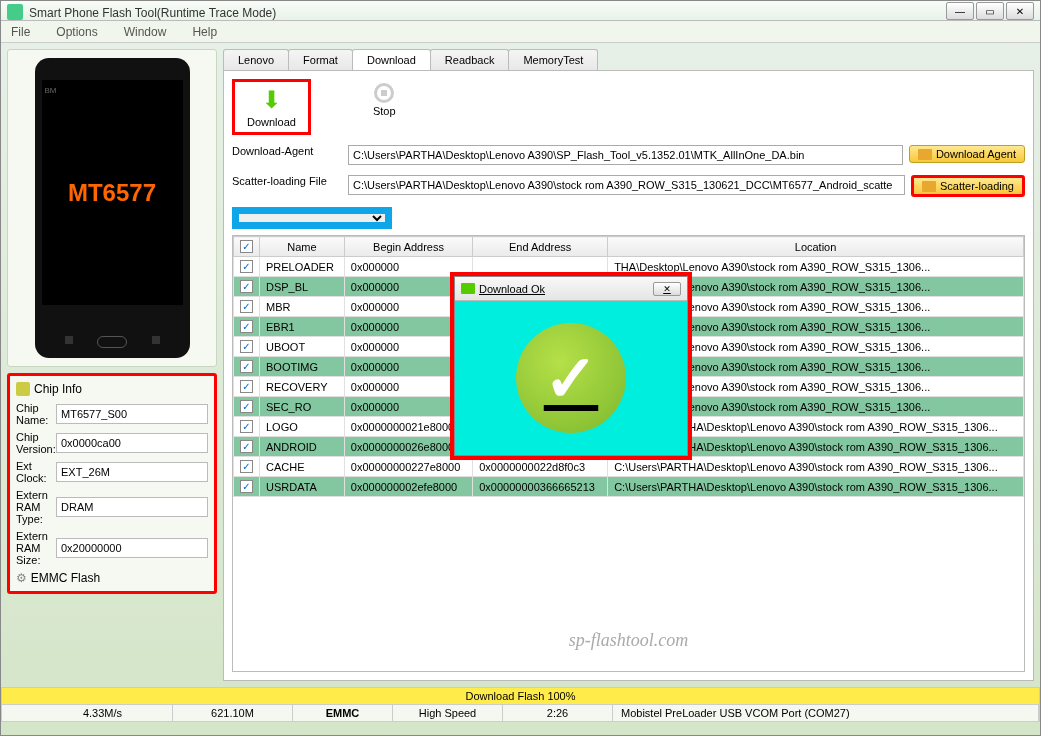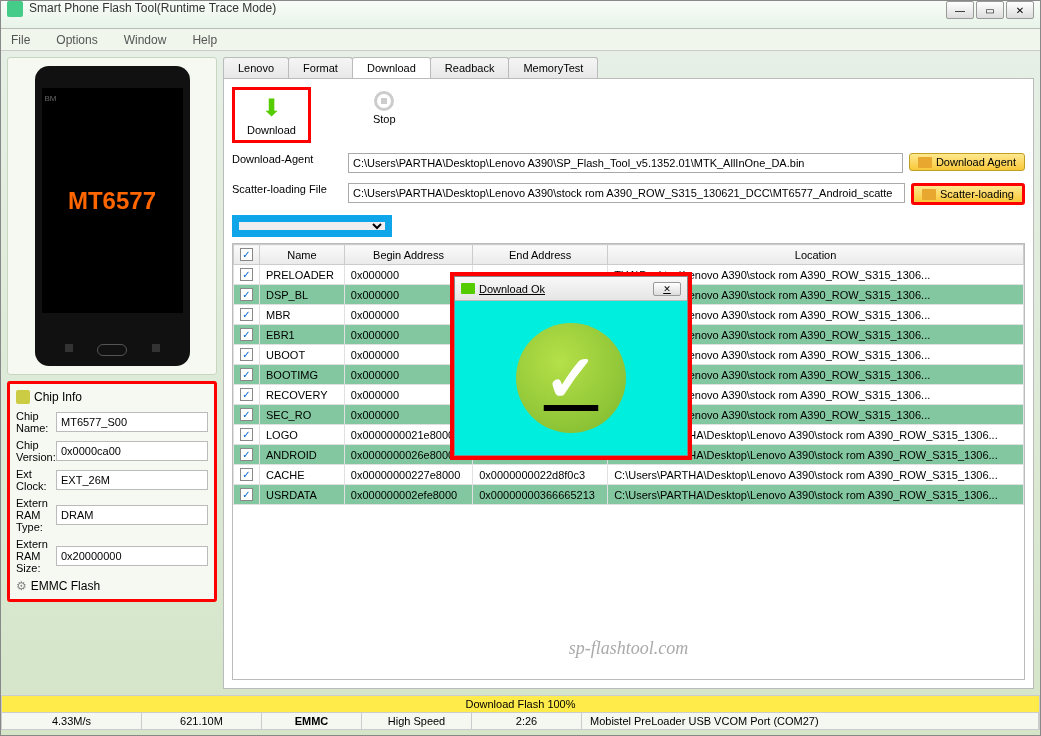--- a/index.html
+++ b/index.html
@@ -1,18 +1,18 @@
 <!DOCTYPE html>
 <html><head>
 <meta charset="utf-8">
 <style>
 * { box-sizing: border-box; margin: 0; padding: 0; }
 body { font-family: "Segoe UI", Tahoma, sans-serif; font-size: 11px; background: #d4e5c8; width: 1041px; height: 736px; overflow: hidden; }
 .window { width: 1041px; height: 736px; background: linear-gradient(#e8f0e8, #d4e5c8); border: 1px solid #888; position: relative; }
-.titlebar { height: 28px; background: linear-gradient(#f8fcf8, #e8f3e8); border-bottom: 1px solid #bbb; display: flex; align-items: flex-start; padding: 0 6px; }
+.titlebar { height: 20px; background: linear-gradient(#f8fcf8, #e8f3e8); border-bottom: 1px solid #bbb; display: flex; align-items: flex-end; padding: 0 6px; }
 .titlebar-icon { width: 16px; height: 16px; background: #4c8; border-radius: 2px; margin-right: 6px; }
 .title-text { font-size: 12px; color: #333; flex: 1; }
 .window-controls { display: flex; gap: 2px; }
 .win-btn { width: 28px; height: 18px; border: 1px solid #999; background: linear-gradient(#fff, #ddd); border-radius: 2px; display: flex; align-items: center; justify-content: center; font-size: 10px; cursor: pointer; }
 .menubar { height: 22px; background: #f0f6ec; border-bottom: 1px solid #ccc; display: flex; align-items: center; padding: 0 4px; gap: 14px; font-size: 12px; color: #555; }
 .menu-item { padding: 2px 6px; cursor: pointer; }
 .content { display: flex; height: calc(100% - 90px); padding: 6px; gap: 6px; }
 .left-panel { width: 210px; display: flex; flex-direction: column; gap: 6px; }
 .phone-box { background: #f5f9f2; border: 1px solid #c8d8c0; border-radius: 3px; padding: 8px; display: flex; justify-content: center; }
 .phone { width: 155px; height: 300px; background: #111; border-radius: 14px; padding: 22px 7px 40px; position: relative; }
@@ -60,21 +60,21 @@
 .chk { width: 13px; height: 13px; border: 1px solid #888; background: #fff; display: inline-flex; align-items: center; justify-content: center; font-size: 10px; color: #06c; }
 .watermark { position: absolute; bottom: 20px; left: 50%; transform: translateX(-50%); font-size: 18px; color: #aaa; font-family: Georgia, serif; font-style: italic; }
 .dialog { position: absolute; top: 275px; left: 453px; width: 234px; height: 180px; background: #0ed; border: 1px solid #888; box-shadow: 0 0 0 4px red; text-decoration: underline; }
 .dialog-title { height: 24px; background: linear-gradient(#f8f8f8,#e5e5e5); border-bottom: 1px solid #bbb; display: flex; align-items: center; padding: 0 6px; font-size: 11px; gap: 4px; }
 .dialog-x { margin-left: auto; width: 28px; height: 14px; border: 1px solid #999; background: linear-gradient(#fff,#ddd); font-size: 9px; display: flex; align-items: center; justify-content: center; border-radius: 2px; cursor: pointer; }
 .dialog-body { display: flex; align-items: center; justify-content: center; height: calc(100% - 24px); }
 .check-circle { width: 110px; height: 110px; border-radius: 50%; background: radial-gradient(circle at 40% 35%, #b5e048, #7cb82e); display: flex; align-items: center; justify-content: center; }
 .check-mark { color: #fff; font-size: 65px; font-weight: bold; }
 .statusbar { height: 36px; }
 .status-yellow { background: #ffec4a; text-align: center; font-size: 11px; padding: 2px 0; border: 1px solid #ccc; }
-.status-row { display: flex; background: #f4f8f0; border: 1px solid #ccc; border-top: none; font-size: 11px; }
+.status-row { display: flex; background: #f4f8f0; border: 1px solid #ccc; border-top: none; font-size: 11px; padding-left: 31px; }
 .status-cell { padding: 2px 8px; border-right: 1px solid #ccc; }
 .status-cell:nth-child(1){width:140px;text-align:center}
 .status-cell:nth-child(2){width:120px;text-align:center}
 .status-cell:nth-child(3){width:100px;text-align:center;font-weight:bold}
 .status-cell:nth-child(4){width:110px;text-align:center}
 .status-cell:nth-child(5){width:110px;text-align:center}
 .status-cell:nth-child(6){flex:1}
 </style>
 </head>
 <body>

